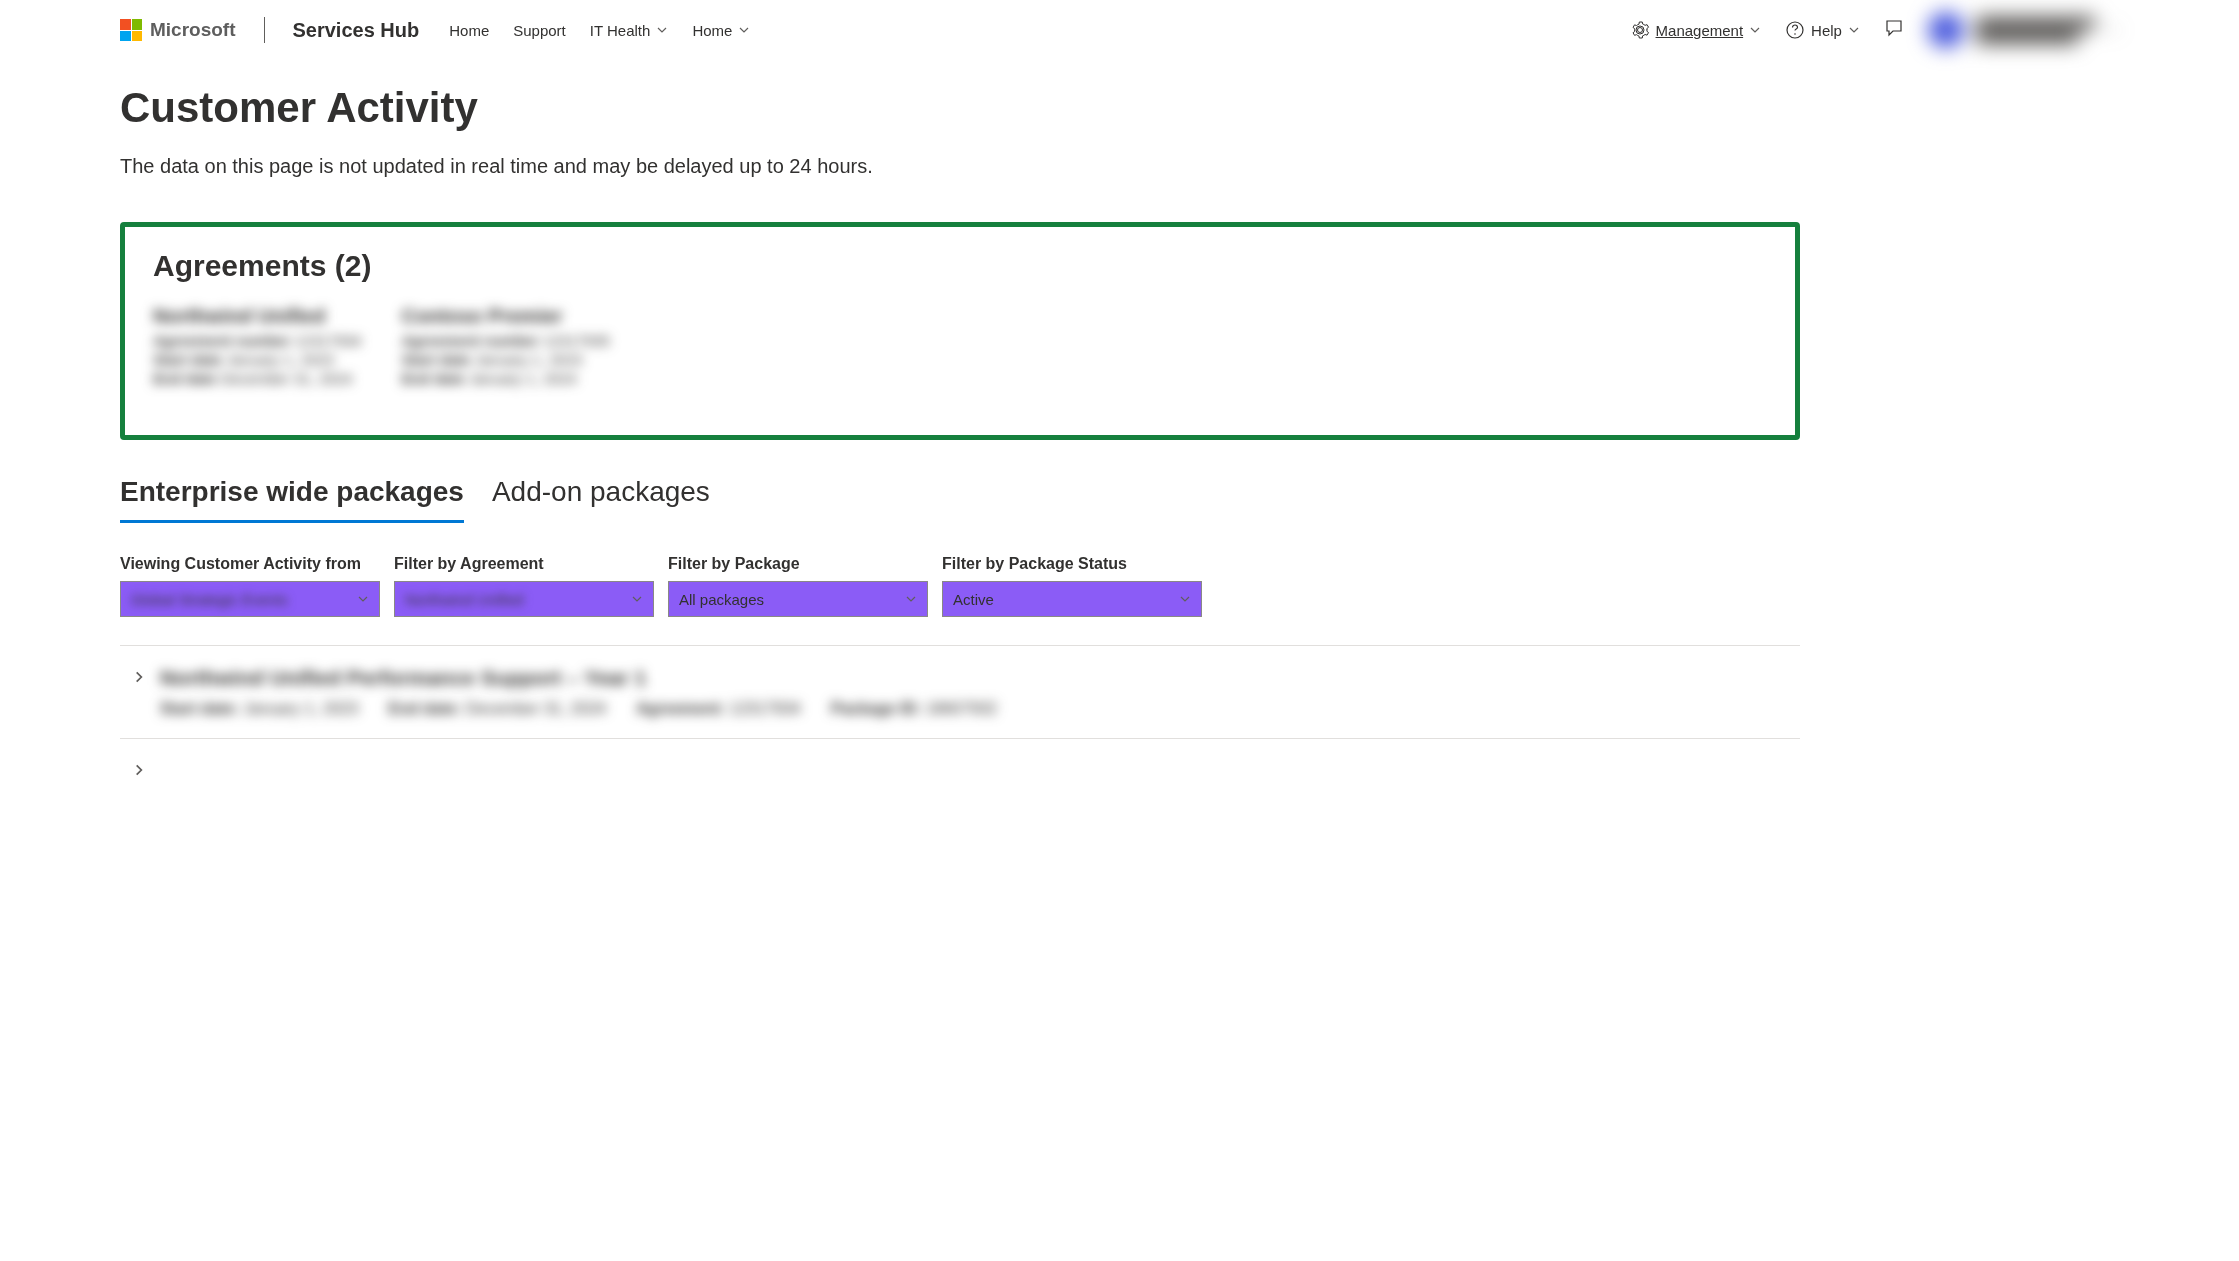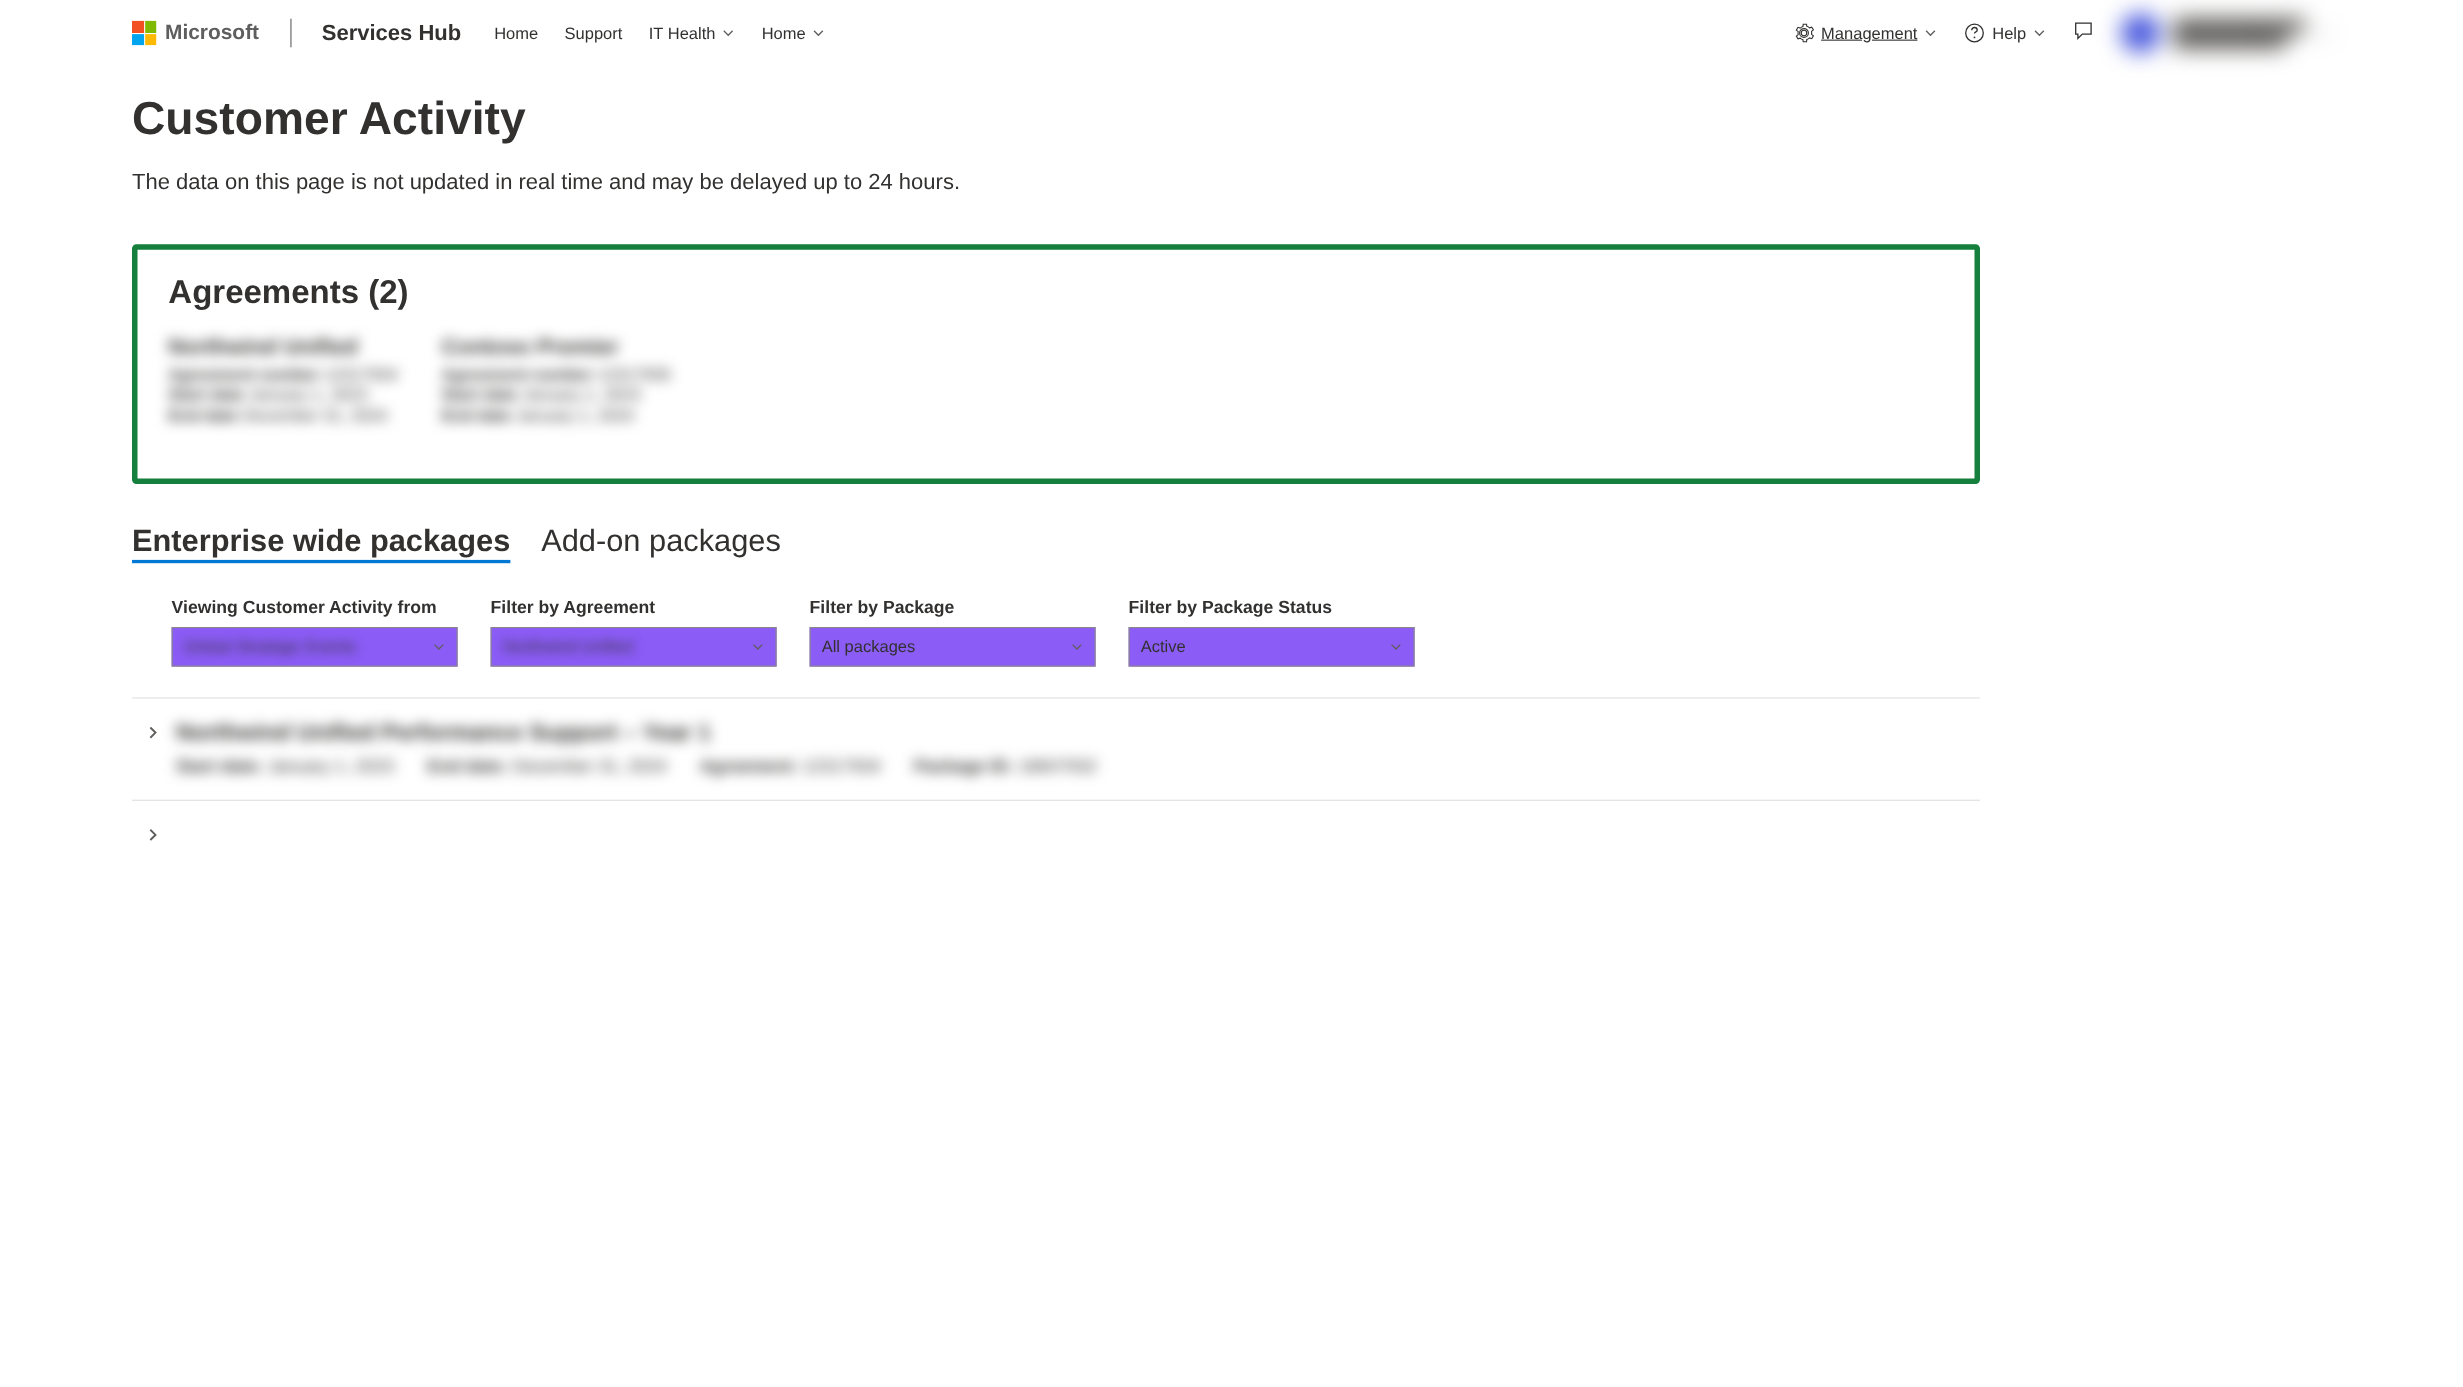--- a/index.html
+++ b/index.html
@@ -141,35 +141,34 @@
     
     
     .tabs {
       display: flex;
       gap: 28px;
       margin-top: 36px;
     }
     .tab {
       font-size: 28px;
       font-weight: 400;
-      padding-bottom: 1px;
+      padding-bottom: 12px;
       cursor: pointer;
       color: #323130;
     }
     .tab.active {
       font-weight: 600;
       border-bottom: 3px solid #0078d4;
     }
     
     
     .filters {
       display: flex;
-      gap: 30px;
+      gap: 14px;
       margin-top: 32px;
-      margin-left: 36px;
     }
     .filter-group {
       display: flex;
       flex-direction: column;
       gap: 8px;
       width: 260px;
     }
     .filter-label {
       font-size: 16px;
       font-weight: 600;

